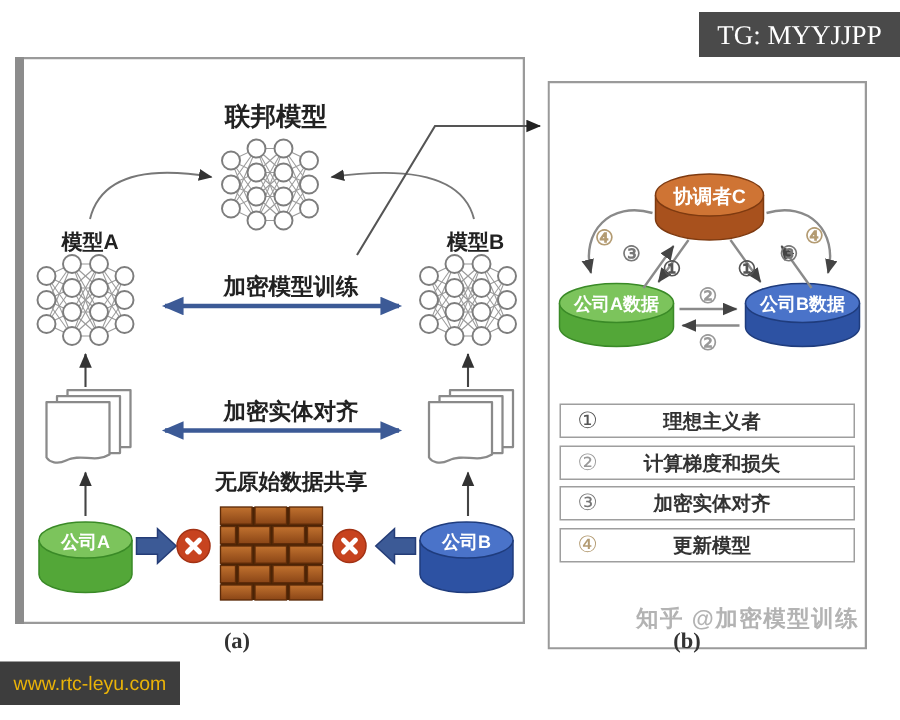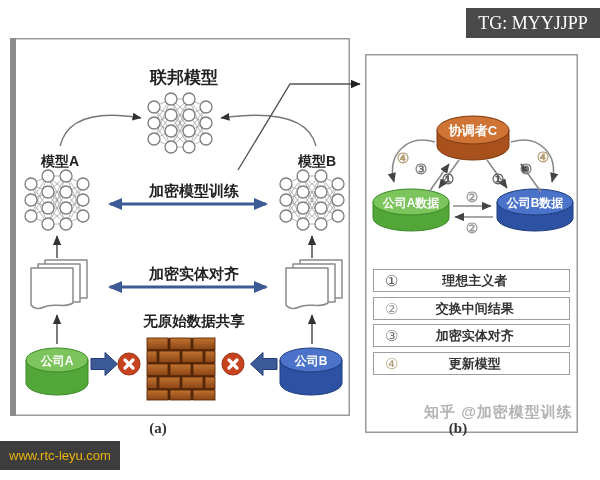--- a/index.html
+++ b/index.html
@@ -356,21 +356,21 @@
       <text class="badge" x="107" y="148" fill="#999999">②</text>
       <text class="badge" x="107" y="179" fill="#999999">②</text>
     </svg>
 
     <div class="step-row" style="top:215px;">
       <span class="snum c1">①</span>
       <span class="stext">理想主义者</span>
     </div>
     <div class="step-row" style="top:243px;">
       <span class="snum c2">②</span>
-      <span class="stext">交换中间结果</span>
+      <span class="stext">计算梯度和损失</span>
     </div>
     <div class="step-row" style="top:270px;">
       <span class="snum c3">③</span>
       <span class="stext">加密实体对齐</span>
     </div>
     <div class="step-row" style="top:298px;">
       <span class="snum c4">④</span>
       <span class="stext">更新模型</span>
     </div>
   </div>

